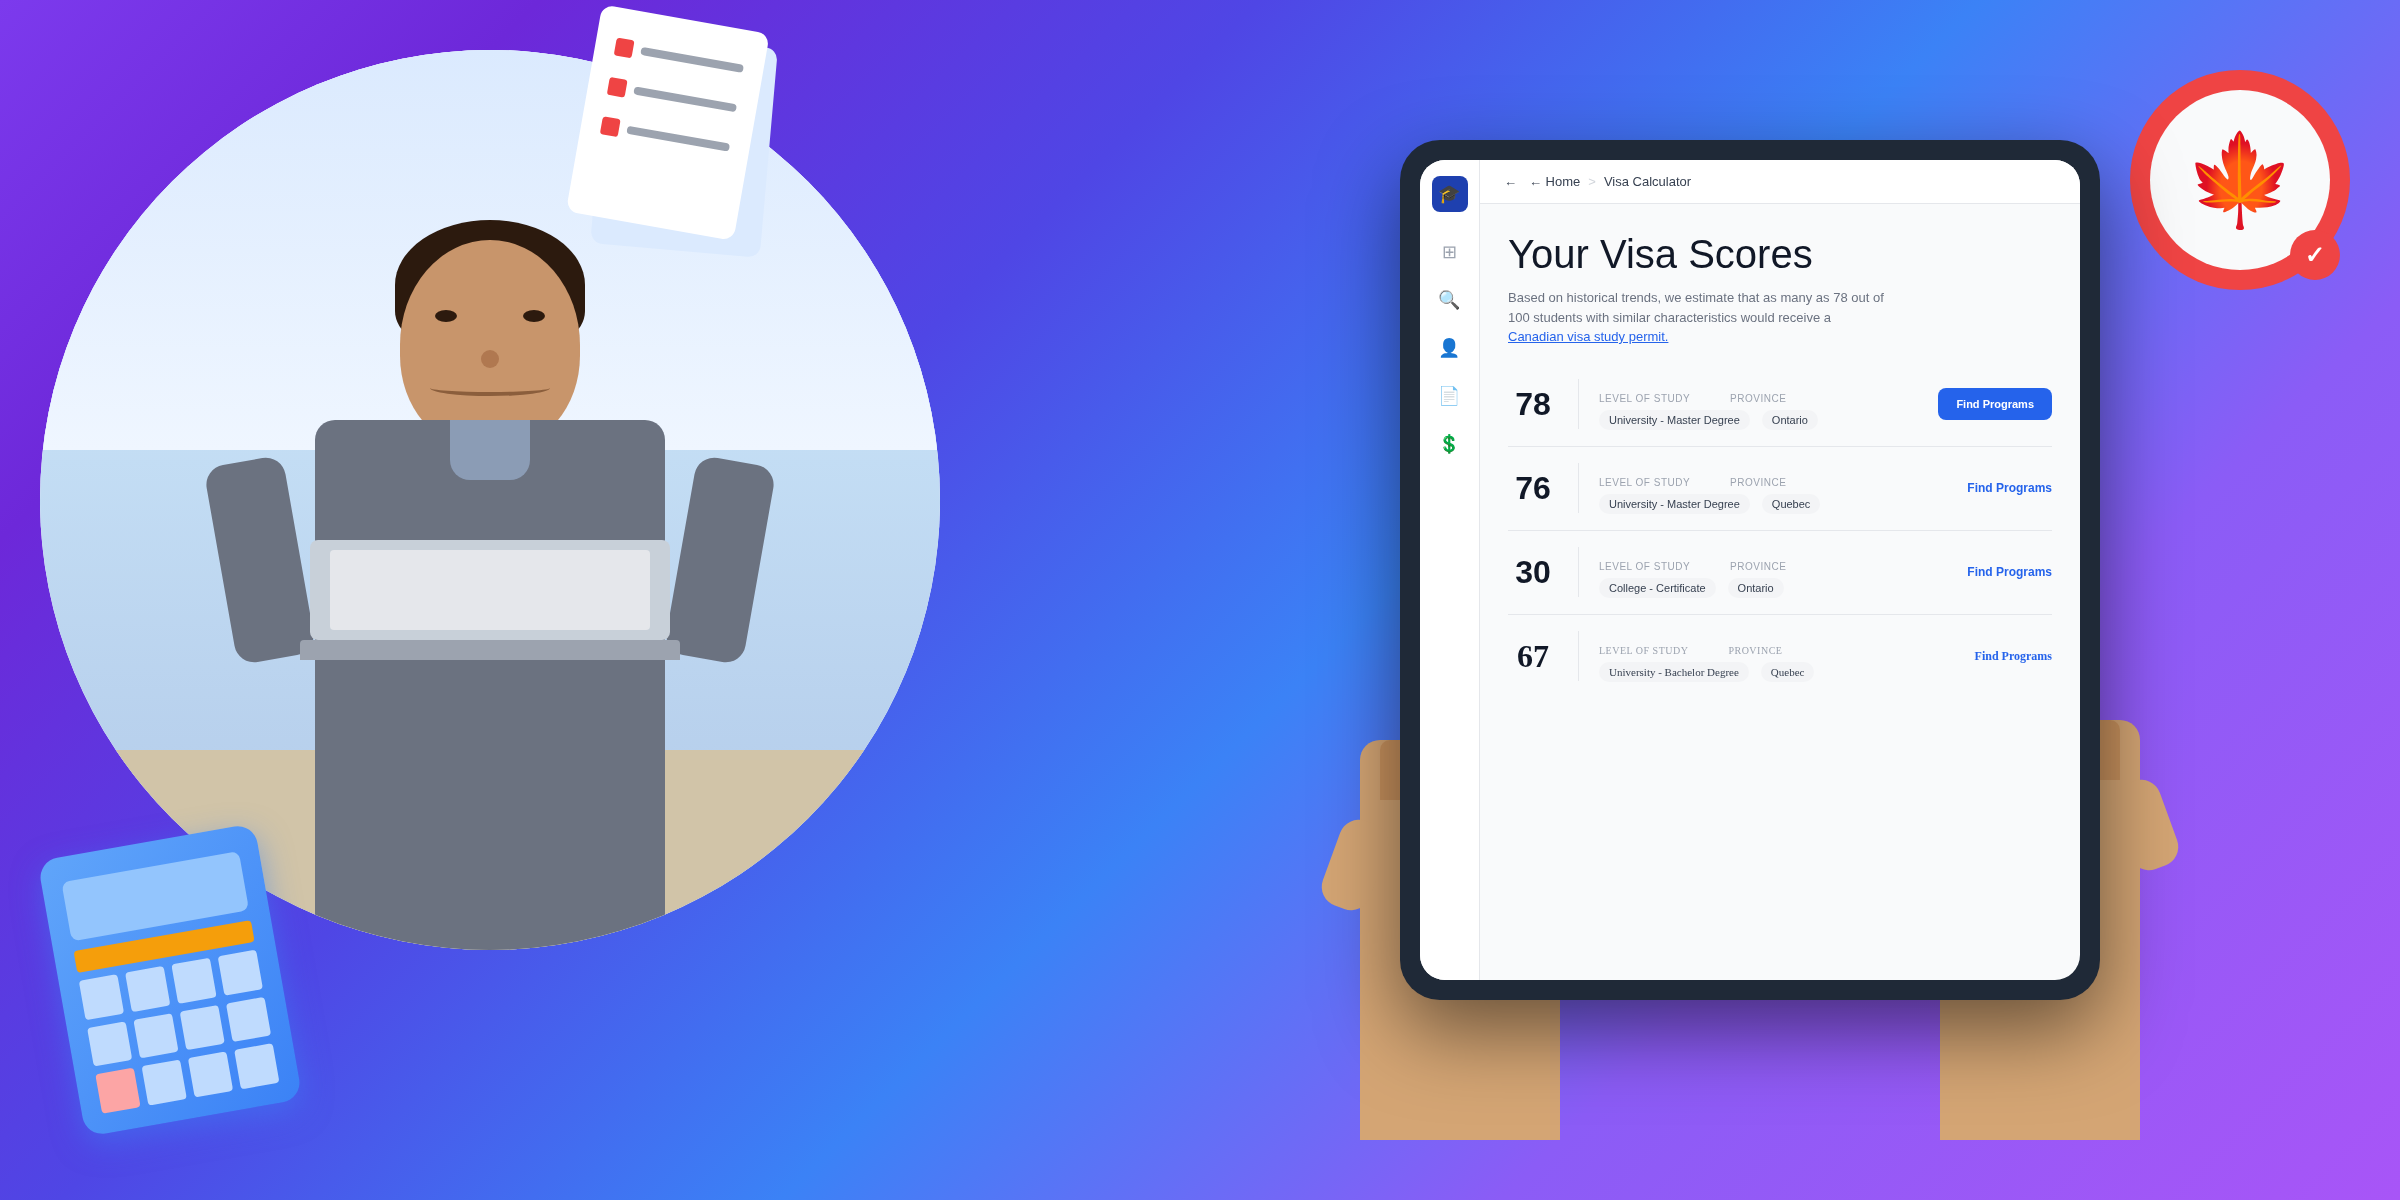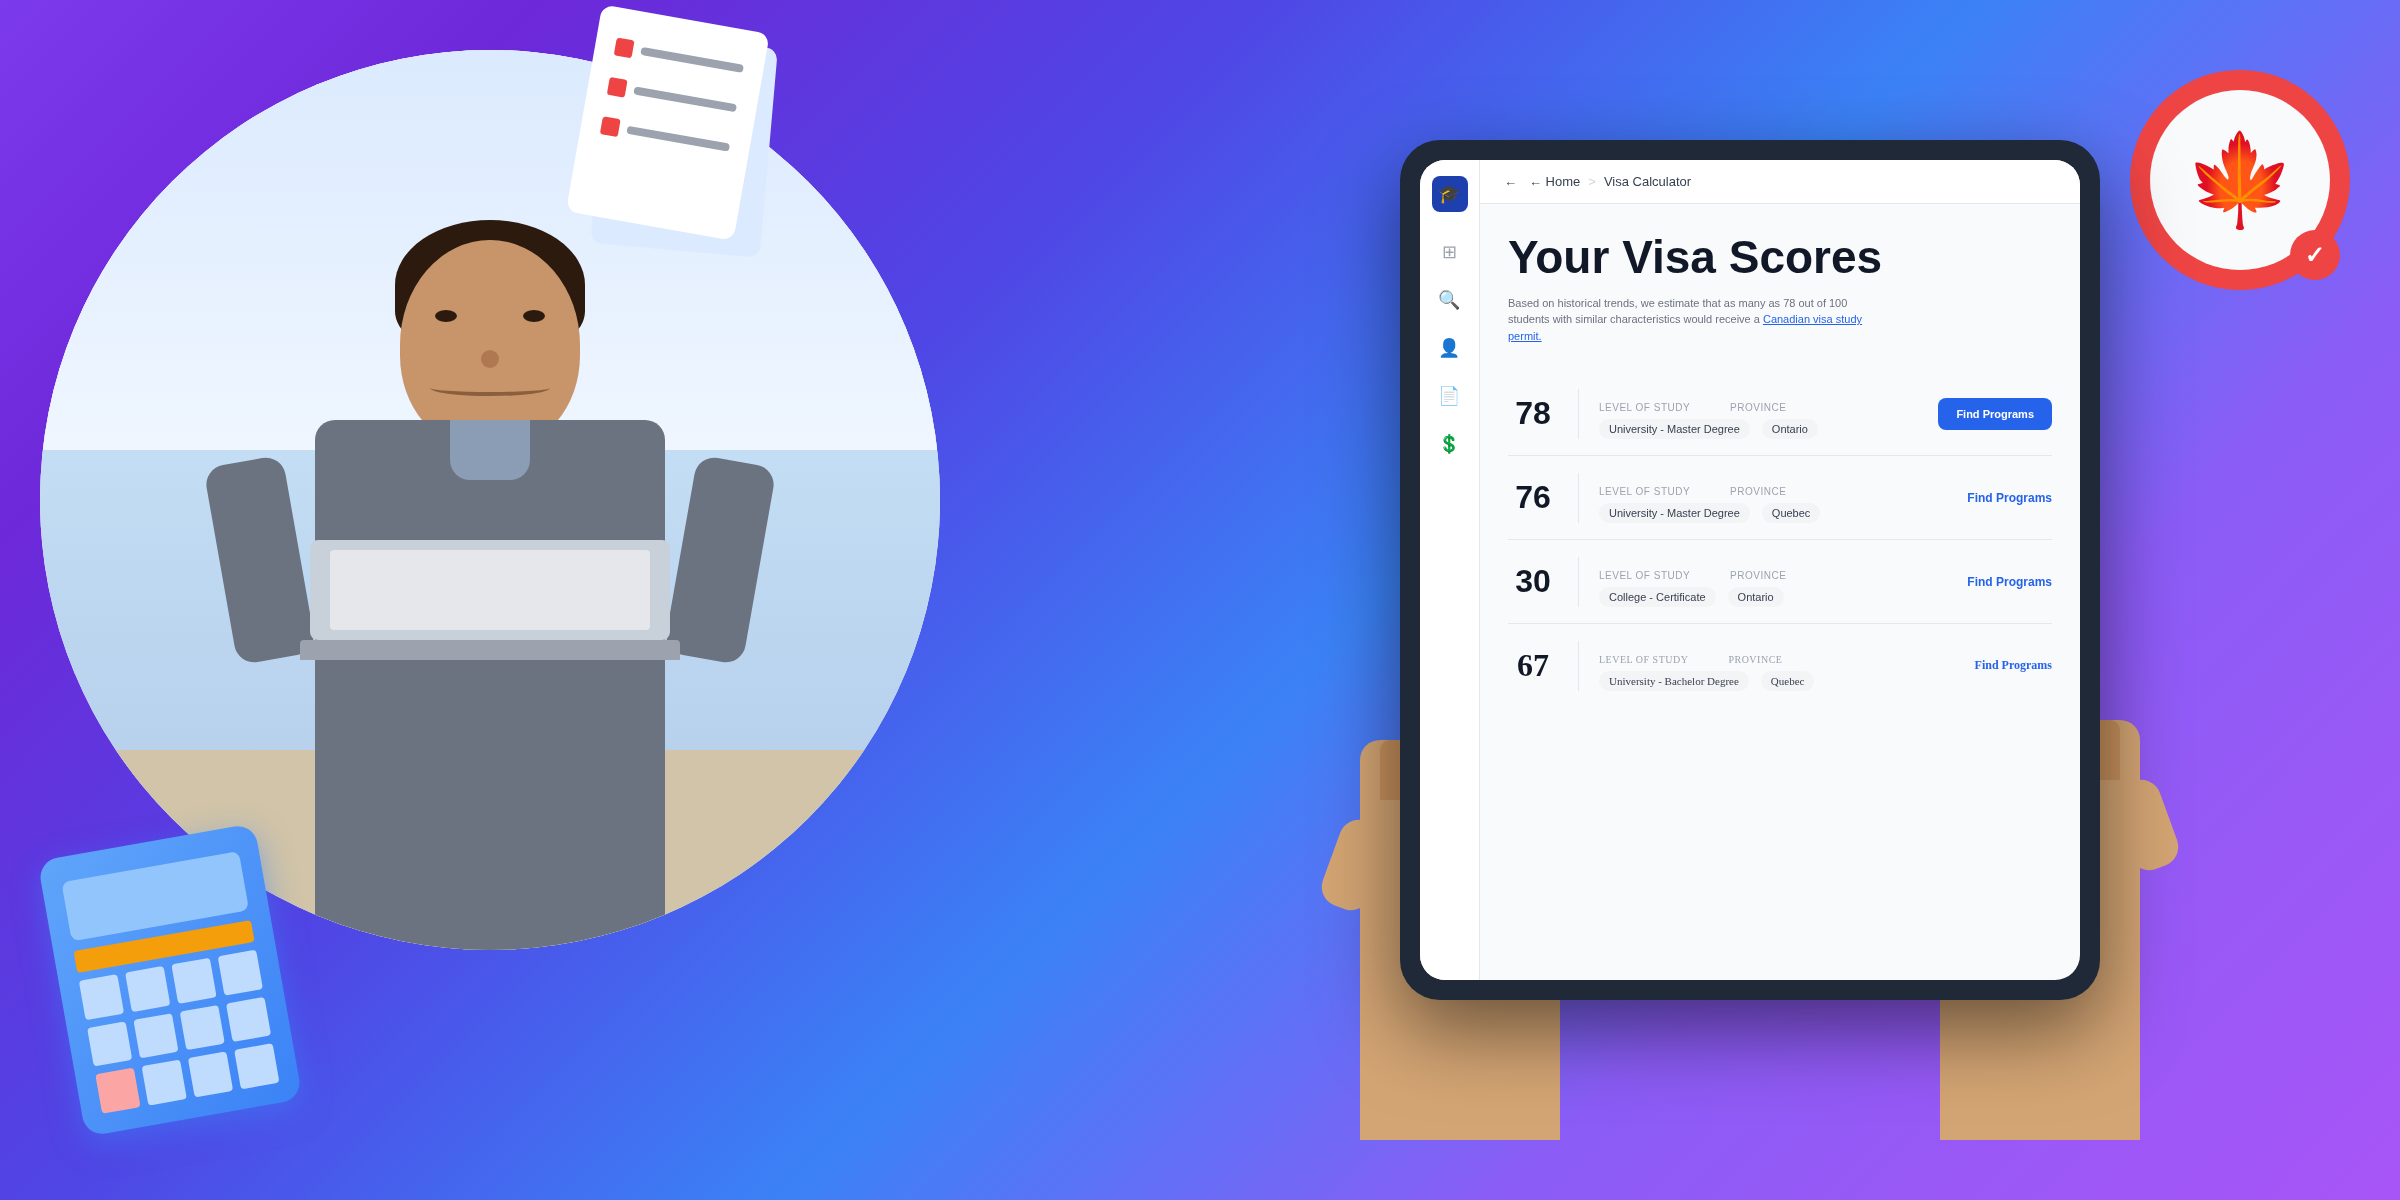--- a/index.html
+++ b/index.html
@@ -395,31 +395,31 @@
     }
 
     
     .app-content {
       padding: 28px 28px;
       overflow-y: auto;
       flex: 1;
     }
 
     .page-title {
-      font-size: 46px;
-      font-weight: 700;
+      font-size: 40px;
+      font-weight: 400;
       color: #111827;
       margin-bottom: 12px;
       line-height: 1.1;
     }
 
     .page-subtitle {
-      font-size: 11px;
+      font-size: 13px;
       color: #6b7280;
-      margin-bottom: 28px;
+      margin-bottom: 16px;
       line-height: 1.5;
       max-width: 380px;
     }
 
     .page-subtitle a {
       color: #2563eb;
       text-decoration: underline;
     }
 
     

